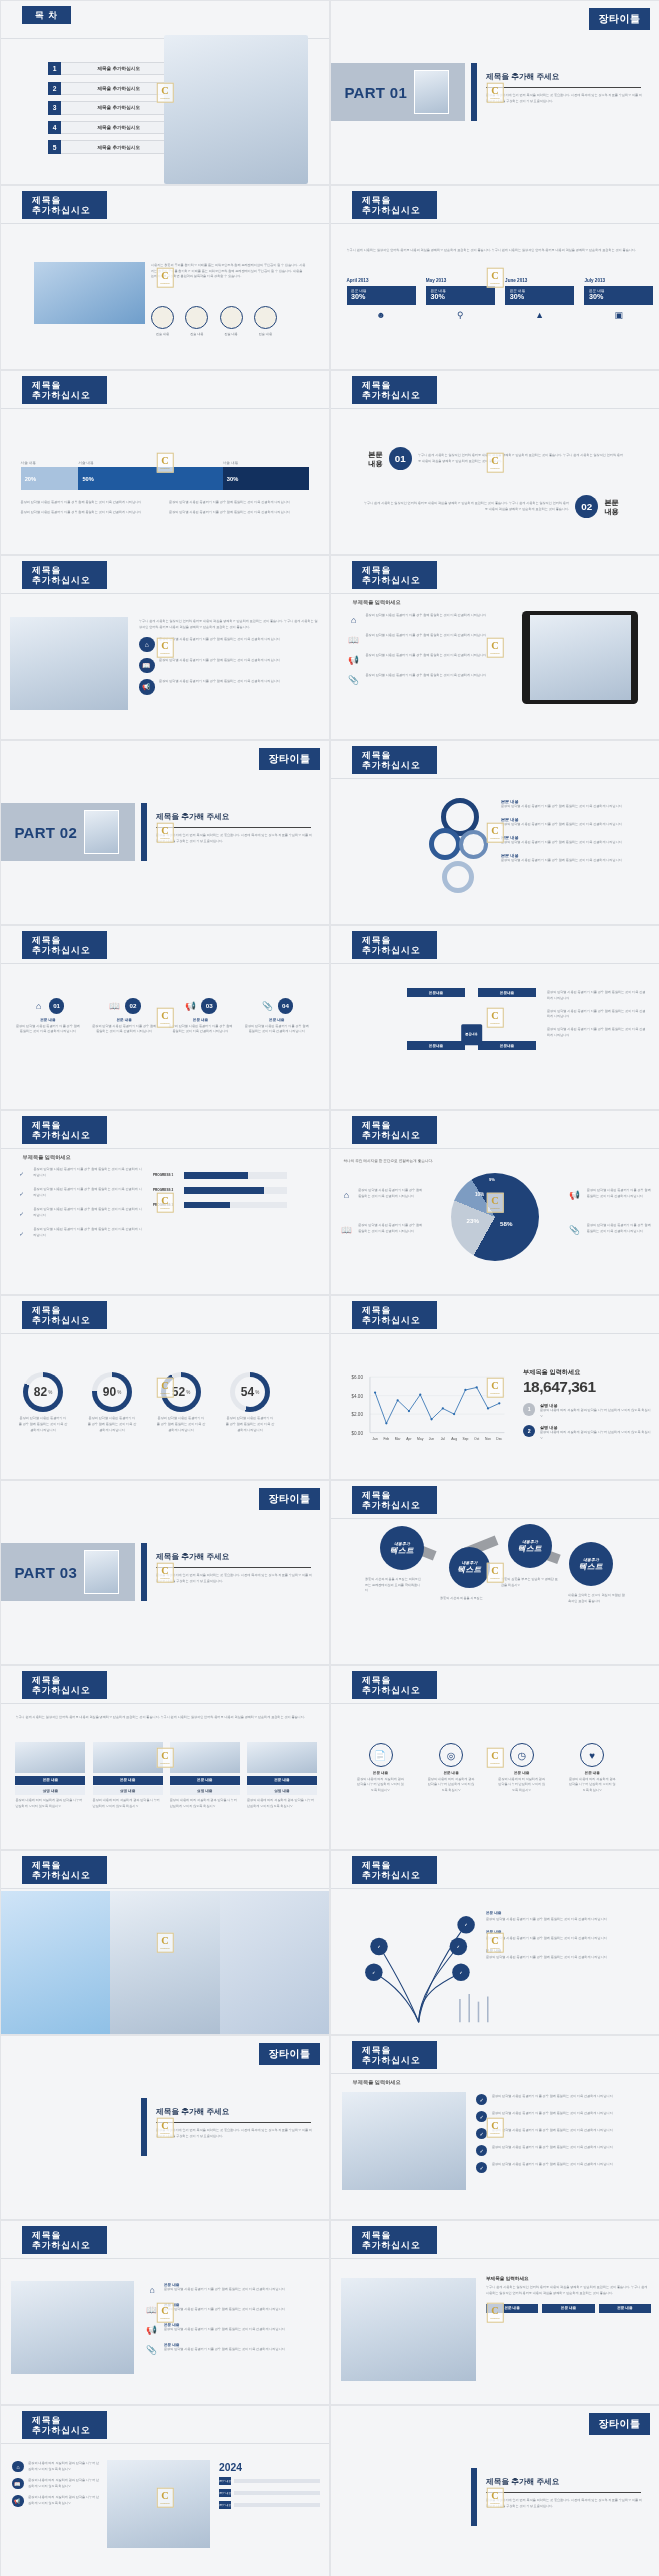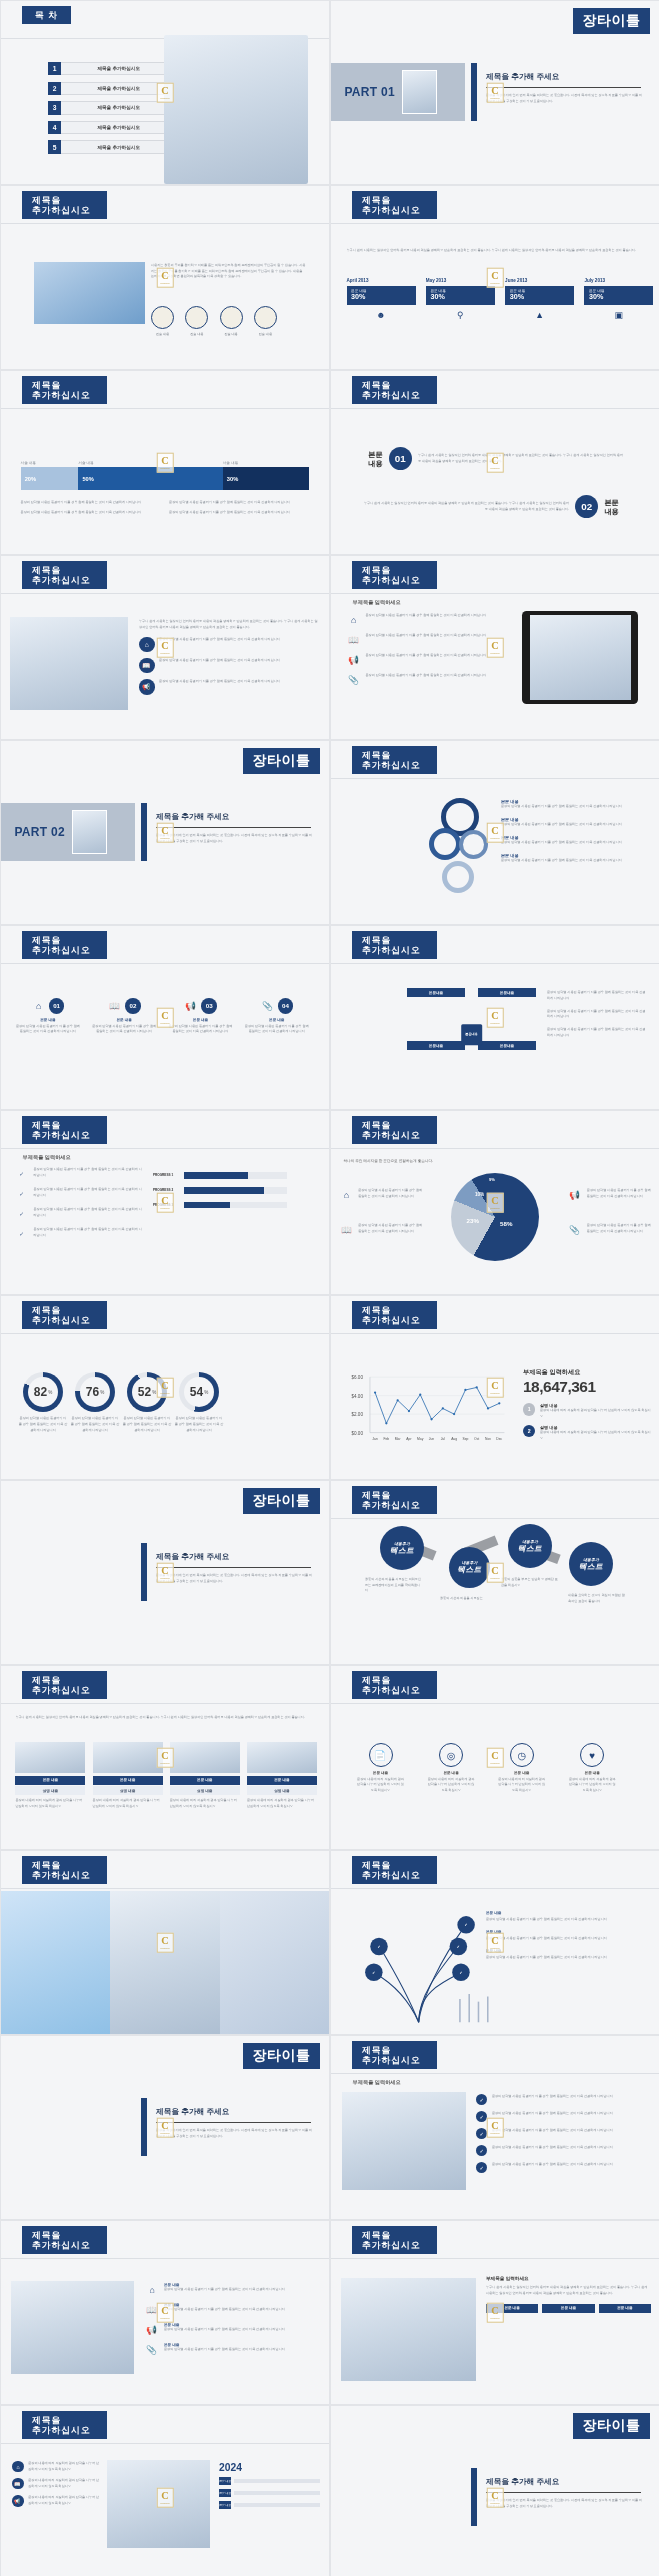--- a/index.html
+++ b/index.html
@@ -26,21 +26,21 @@
     font-weight:bold; font-size:8.8px;
     padding:4.1px 13.4px; letter-spacing:1px;
     line-height:1.15;
     z-index:5;
   }
   .hdr-tab.two { padding:3.6px 13.4px 3.6px 10.3px; text-align:left; width:85px; }
   .hdr-rule { position:absolute; left:0; right:0; top:37px; height:0.5px; background:#dcdfe4; }
   .chap-tab {
     position:absolute; right:9.3px; top:7.2px;
     background:#1f4278; color:#fff;
-    font-weight:bold; font-size:14px; letter-spacing:0.5px;
+    font-weight:bold; font-size:10px; letter-spacing:0.5px;
     padding:4.1px 9.3px;
     text-align:right;
   }
   .sub-title { position:absolute; left:21.6px; top:43px; font-size:5.2px; color:#555; font-weight:bold; }
   .watermark {
     position:absolute; left:50%; top:50%; transform:translate(-50%,-50%);
     width:16.5px; height:20.6px; border:0.5px solid #d9c48a;
     background:rgba(255,255,255,.72);
     display:flex; flex-direction:column; align-items:center; justify-content:center;
     font-family:"Liberation Serif", serif;
@@ -60,21 +60,21 @@
     width:13.4px; height:13.4px; background:#1f4278; color:#fff;
     font-weight:bold; font-size:6.7px; display:flex; align-items:center; justify-content:center;
   }
   .toc-bar {
     flex:1; height:13.4px; background:#eff1f4; border:0.5px solid #d6d9de;
     border-left:none; display:flex; align-items:center; justify-content:center;
     font-size:4.6px; color:#3a3a3a; font-weight:bold;
   }
 
   .part-block { position:absolute; left:0; top:62px; width:134px; height:58px; background:#b6c1cf; display:flex; align-items:center; }
-  .part-label { font-size:12px; font-weight:bold; color:#1f4278; margin-left:13.4px; letter-spacing:0.3px; }
+  .part-label { font-size:15px; font-weight:bold; color:#1f4278; margin-left:13.4px; letter-spacing:0.3px; }
   .part-thumb { width:35px; height:44px; margin-left:7.2px; border:1.5px solid #fff; }
   .part-accent { position:absolute; left:140px; top:62px; width:5.7px; height:58px; background:#1f4278; }
   .part-title { position:absolute; left:155px; top:71px; font-size:7.7px; font-weight:bold; color:#2b3f5e; }
   .part-rule { position:absolute; left:155px; top:86px; width:155px; height:1px; background:#444; }
   .part-body { position:absolute; left:155px; top:92px; width:158px; }
 
   .stat-card { width:69px; }
   .stat-date { font-size:4.6px; font-weight:bold; color:#1f4278; margin-bottom:2.6px; font-family:"Liberation Sans", sans-serif; }
   .stat-band { background:#1f4278; color:#fff; padding:3.6px 4.6px; }
   .stat-band .lbl { font-size:3.6px; }
@@ -577,34 +577,34 @@
         <span>C</span>
         <small>CONTENTS</small>
       </div>
   </div>
 
   <div class="slide">
     <div class="hdr-tab two">
       <span>제목을</span><br><span>추가하십시오</span>
     </div>
     <div class="hdr-rule"></div>
-    <div style="position:absolute;left:17.5px;top:76px;display:flex;gap:3px;">
+    <div style="position:absolute;left:17.5px;top:76px;display:flex;gap:20px;">
       <div style="text-align:center;width:49px;">
         <div class="donut" style="margin:0 auto;background:conic-gradient(#1f4278 0deg 295deg,#e4e7ec 295deg 360deg);border-radius:50%;">
           <div class="hole">
               <span class="pv">82</span>
               <span class="pp">%</span>
             </div>
         </div>
         <div class="txt" style="margin-top:4.1px;">문장의 단락별 사용된 종결어가 다를 경우 함께 통일하는 것이 더욱 간결하게 나타납니다</div>
       </div>
       <div style="text-align:center;width:49px;">
         <div class="donut" style="margin:0 auto;background:conic-gradient(#1f4278 0deg 274deg,#e4e7ec 274deg 360deg);border-radius:50%;">
           <div class="hole">
-              <span class="pv">76</span>
+              <span class="pv">90</span>
               <span class="pp">%</span>
             </div>
         </div>
         <div class="txt" style="margin-top:4.1px;">문장의 단락별 사용된 종결어가 다를 경우 함께 통일하는 것이 더욱 간결하게 나타납니다</div>
       </div>
       <div style="text-align:center;width:49px;">
         <div class="donut" style="margin:0 auto;background:conic-gradient(#1f4278 0deg 331deg,#e4e7ec 331deg 360deg);border-radius:50%;">
           <div class="hole">
               <span class="pv">52</span>
               <span class="pp">%</span>
@@ -696,20 +696,24 @@
       </div>
     </div>
     <div class="watermark">
         <span>C</span>
         <small>CONTENTS</small>
       </div>
   </div>
 
   <div class="slide">
     <div class="chap-tab">장타이틀</div>
+    <div class="part-block">
+      <div class="part-label">PART 03</div>
+      <div class="part-thumb ph-person"></div>
+    </div>
     <div class="part-accent"></div>
     <div class="part-title">제목을 추가해 주세요</div>
     <div class="part-rule"></div>
     <div class="part-body txt">문장을 작성하기에 앞서 먼저 목적을 파악하는 것 중요합니다. 사전에 목적에 맞는 정보와 자료를 수집하고 이를 바탕으로 내용을 구성하는 것이 가장 효율적입니다.</div>
     <div class="watermark">
         <span>C</span>
         <small>CONTENTS</small>
       </div>
   </div>
 

